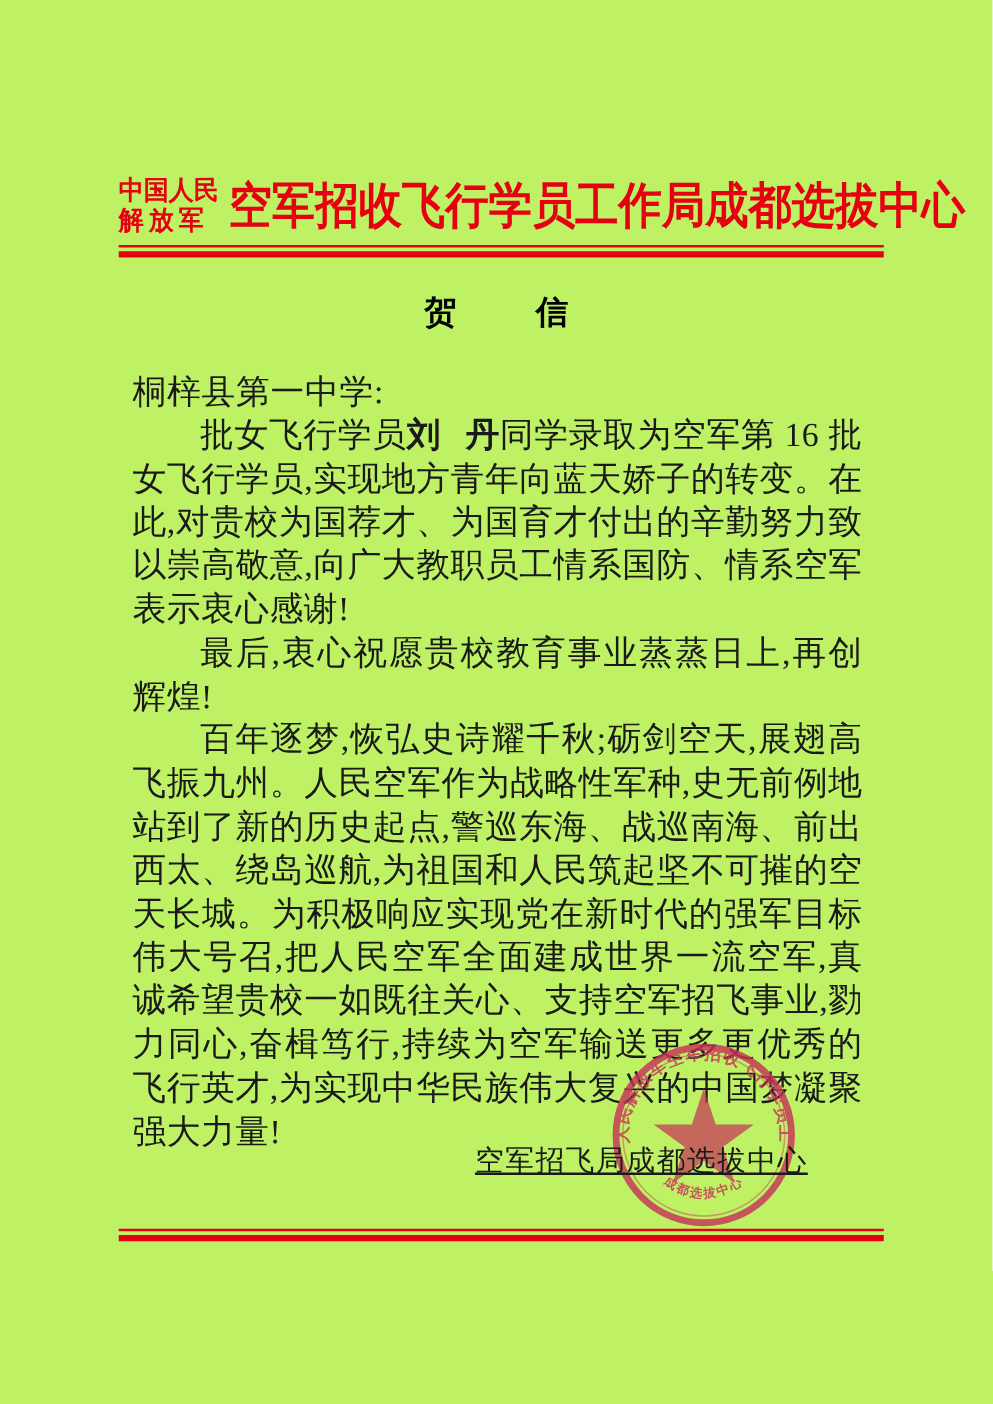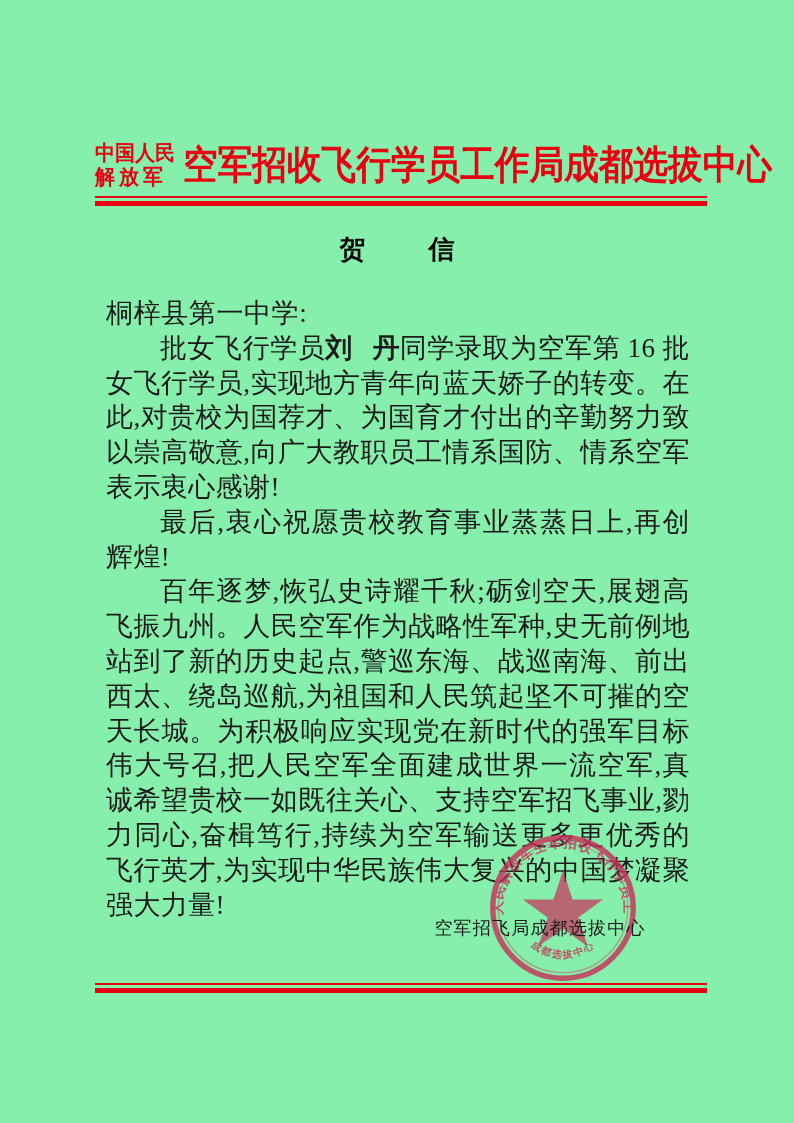--- a/index.html
+++ b/index.html
@@ -10,21 +10,21 @@
   }
   body {
     font-family: "Liberation Serif", "DejaVu Serif", serif;
     -webkit-font-smoothing: antialiased;
   }
   .page {
     position: relative;
     width: 794px;
     height: 1123px;
     margin: 0 auto;
-    background: #86efac;
+    background: #bef264;
     overflow: hidden;
     box-sizing: border-box;
   }
 
   
   .letterhead {
     position: absolute;
     left: 95px;
     top: 138px;
     width: 612px;
@@ -133,24 +133,25 @@
   }
 
   
   .signature {
     position: absolute;
     left: 380px;
     top: 912px;
     width: 320px;
     color: #1a1a1a;
     font-family: "Liberation Serif", "DejaVu Serif", serif;
-    font-size: 18px;
+    font-size: 23px;
     line-height: 33px;
-    text-align: center;
+    text-align: left;
     z-index: 3;
+    text-decoration: underline;
   }
   .sig-org { letter-spacing: 1.2px; white-space: nowrap; }
   .sig-date { letter-spacing: 1.6px; white-space: nowrap; }
 
   
   .seal {
     position: absolute;
     left: 485px;
     top: 830px;
     width: 156px;

